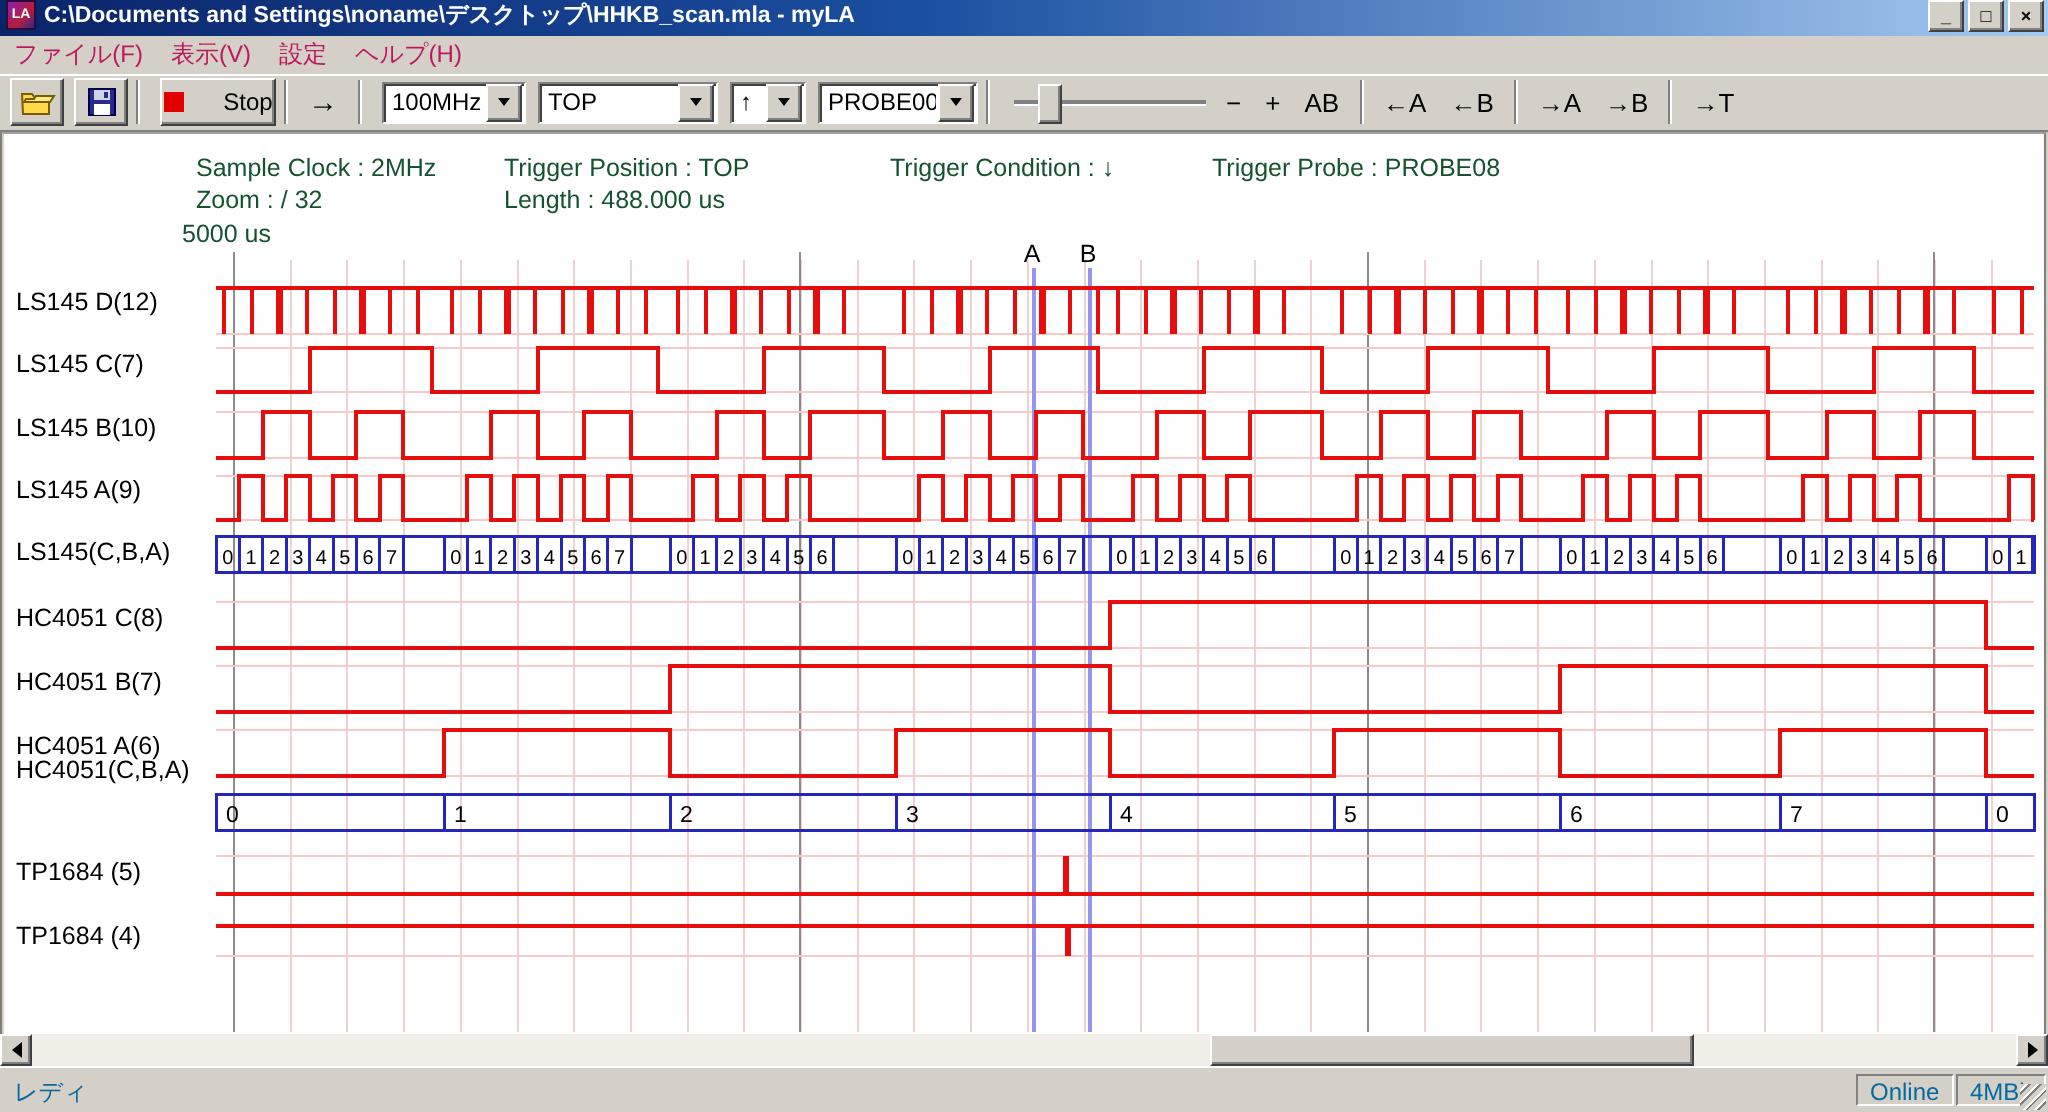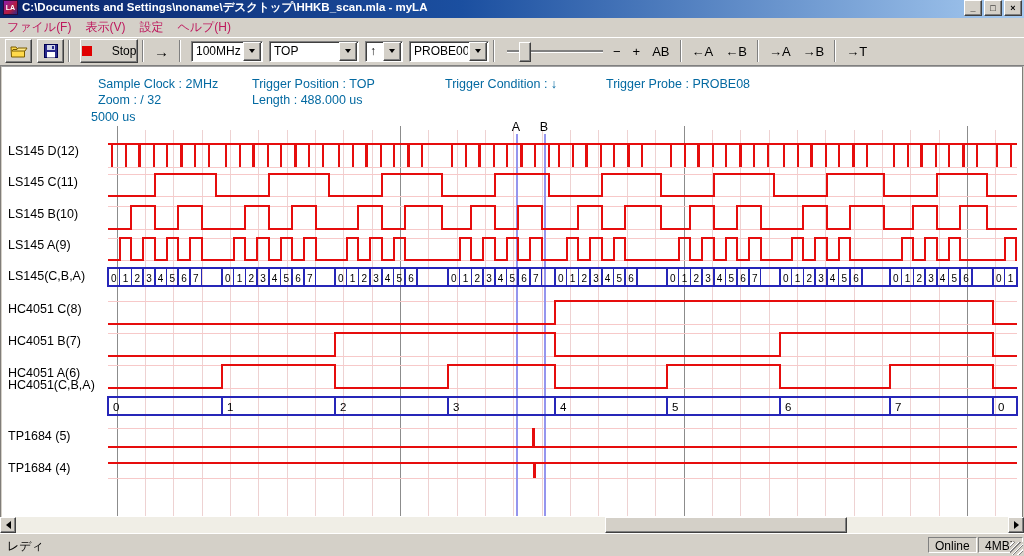--- a/index.html
+++ b/index.html
@@ -36,33 +36,33 @@
     border-color:#fff #404040 #404040 #fff;box-shadow:inset -1px -1px 0 #808080;
     display:flex;align-items:center;justify-content:center;flex:none}
   .dnarrow{width:0;height:0;border-left:3.5px solid transparent;border-right:3.5px solid transparent;
     border-top:4px solid #000}
   .slider{position:relative;width:96px;height:24px;margin-left:8px}
   .groove{position:absolute;left:0;right:0;top:11px;height:2px;background:#808080;border-bottom:1px solid #fff}
   .thumb{position:absolute;left:12px;top:3px;width:10px;height:18px;background:#d4d0c8;
     border:1px solid;border-color:#fff #404040 #404040 #fff;box-shadow:inset -1px -1px 0 #808080}
   .client{position:absolute;left:0;top:66px;width:1024px;height:467px;background:#fff;
     border-top:1px solid #a0a0a0;border-left:2px groove #d4d0c8;border-right:2px groove #d4d0c8;box-sizing:border-box}
-  .infotext{position:absolute;font-size:12.5px;color:#0369a1;white-space:nowrap}
+  .infotext{position:absolute;font-size:12.5px;color:#14532d;white-space:nowrap}
   .siglabel{position:absolute;left:8px;font-size:12.5px;color:#000;white-space:nowrap}
   #wf{position:absolute;left:0;top:0;width:1024px;height:556px;pointer-events:auto}
   .hscroll{position:absolute;left:0;top:517px;width:1024px;height:16px;background:#f0eee6}
   .scrbtn{position:absolute;top:0;width:16px;height:16px;background:#d4d0c8;border:1px solid;
     border-color:#fff #404040 #404040 #fff;box-shadow:inset -1px -1px 0 #808080;box-sizing:border-box;
     display:flex;align-items:center;justify-content:center}
   .tri-l{width:0;height:0;border-top:4px solid transparent;border-bottom:4px solid transparent;border-right:5px solid #000}
   .tri-r{width:0;height:0;border-top:4px solid transparent;border-bottom:4px solid transparent;border-left:5px solid #000}
   .scrthumb{position:absolute;top:0;height:16px;background:#d4d0c8;border:1px solid;
     border-color:#fff #404040 #404040 #fff;box-shadow:inset -1px -1px 0 #808080;box-sizing:border-box}
   .statusbar{position:absolute;left:0;top:533px;width:1024px;height:23px;background:#d4d0c8;
-    border-top:1px solid #fff;box-sizing:border-box;font-size:12px;color:#000000}
+    border-top:1px solid #fff;box-sizing:border-box;font-size:12px;color:#0369a1}
   .statusleft{position:absolute;left:7px;top:4px}
   .statuscell{position:absolute;top:3px;height:16px;line-height:16px;padding:0 6px;
     border:1px solid;border-color:#808080 #fff #fff #808080;box-sizing:border-box}
   .grip{position:absolute;right:1px;bottom:1px;width:13px;height:13px;
     background:repeating-linear-gradient(135deg,#d4d0c8 0 2px,#fff 2px 3px,#808080 3px 4px)}
 </style>
 </head>
 <body>
 
 <div class="titlebar">
@@ -154,21 +154,21 @@
 <div class="infotext" style="left:98px;top:77px">Sample Clock : 2MHz</div>
 <div class="infotext" style="left:252px;top:77px">Trigger Position : TOP</div>
 <div class="infotext" style="left:445px;top:77px">Trigger Condition : ↓</div>
 <div class="infotext" style="left:606px;top:77px">Trigger Probe : PROBE08</div>
 <div class="infotext" style="left:98px;top:93px">Zoom : /  32</div>
 <div class="infotext" style="left:252px;top:93px">Length : 488.000 us</div>
 <div class="infotext" style="left:91px;top:110px">5000 us</div>
 
 <div id="siglabels">
     <div class="siglabel" style="top:144px">LS145 D(12)</div>
-    <div class="siglabel" style="top:175px">LS145 C(11)</div>
+    <div class="siglabel" style="top:175px">LS145 C(7)</div>
     <div class="siglabel" style="top:207px">LS145 B(10)</div>
     <div class="siglabel" style="top:238px">LS145 A(9)</div>
     <div class="siglabel" style="top:269px">LS145(C,B,A)</div>
     <div class="siglabel" style="top:302px">HC4051 C(8)</div>
     <div class="siglabel" style="top:334px">HC4051 B(7)</div>
     <div class="siglabel" style="top:366px">HC4051 A(6)</div>
     <div class="siglabel" style="top:378px">HC4051(C,B,A)</div>
     <div class="siglabel" style="top:429px">TP1684 (5)</div>
     <div class="siglabel" style="top:461px">TP1684 (4)</div>
   </div>

